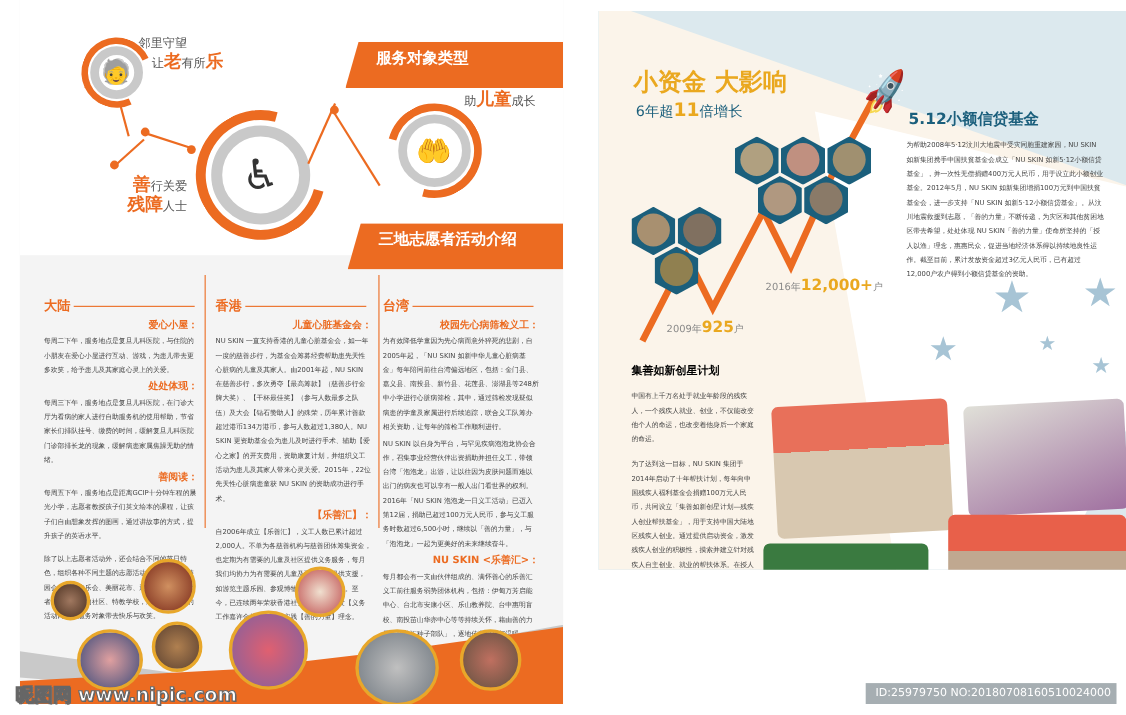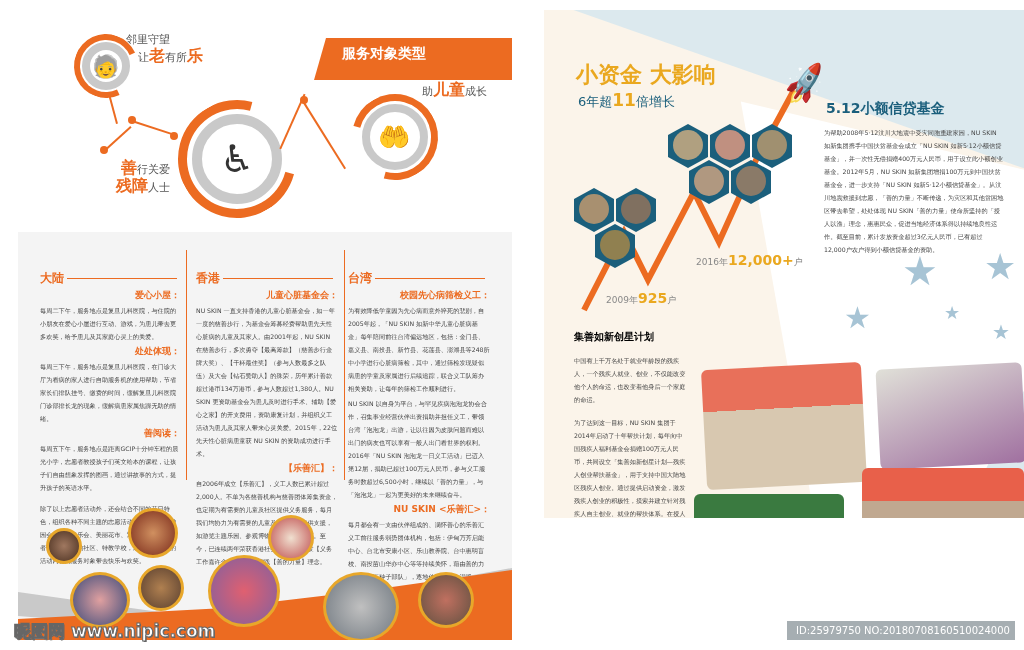--- a/index.html
+++ b/index.html
@@ -80,20 +80,21 @@
   <div class="line" style="left:114px;top:120px;width:44px;transform:rotate(18deg);"></div>
   <div class="line" style="left:86px;top:150px;width:36px;transform:rotate(-42deg);"></div>
   <div class="line" style="left:262px;top:148px;width:60px;transform:rotate(-66deg);"></div>
   <div class="line" style="left:285px;top:100px;width:80px;transform:rotate(58deg);"></div>
   <div class="dot" style="left:110px;top:116px;"></div>
   <div class="dot" style="left:152px;top:132px;"></div>
   <div class="dot" style="left:82px;top:146px;"></div>
   <div class="dot" style="left:282px;top:96px;"></div>
 
   <div class="banner" style="left:296px;top:38px;width:198px;">服务对象类型</div>
+  <div class="banner" style="left:298px;top:203px;width:196px;">三地志愿者活动介绍</div>
 
   <div class="col" style="left:22px;width:140px;">
     <div class="region">大陆</div>
     <div class="sub">爱心小屋：</div>
     <p>每周二下午，服务地点是复旦儿科医院，与住院的小朋友在爱心小屋进行互动、游戏，为患儿带去更多欢笑，给予患儿及其家庭心灵上的关爱。</p>
     <div class="sub">处处体现：</div>
     <p>每周三下午，服务地点是复旦儿科医院，在门诊大厅为看病的家人进行自助服务机的使用帮助，节省家长们排队挂号、缴费的时间，缓解复旦儿科医院门诊部排长龙的现象，缓解病患家属焦躁无助的情绪。</p>
     <div class="sub">善阅读：</div>
     <p>每周五下午，服务地点是距离GCIP十分钟车程的晨光小学，志愿者教授孩子们英文绘本的课程，让孩子们自由想象发挥的图画，通过讲故事的方式，提升孩子的英语水平。</p>
     <p style="margin-top:8px;">除了以上志愿者活动外，还会结合不同的节日特色，组织各种不同主题的志愿活动，如爱心夫妻游园会、春天音乐会、美丽花市、迎新年敬等。志愿者们走进各地的社区、特教学校，通过丰富多彩的活动内容为服务对象带去快乐与欢笑。</p>

